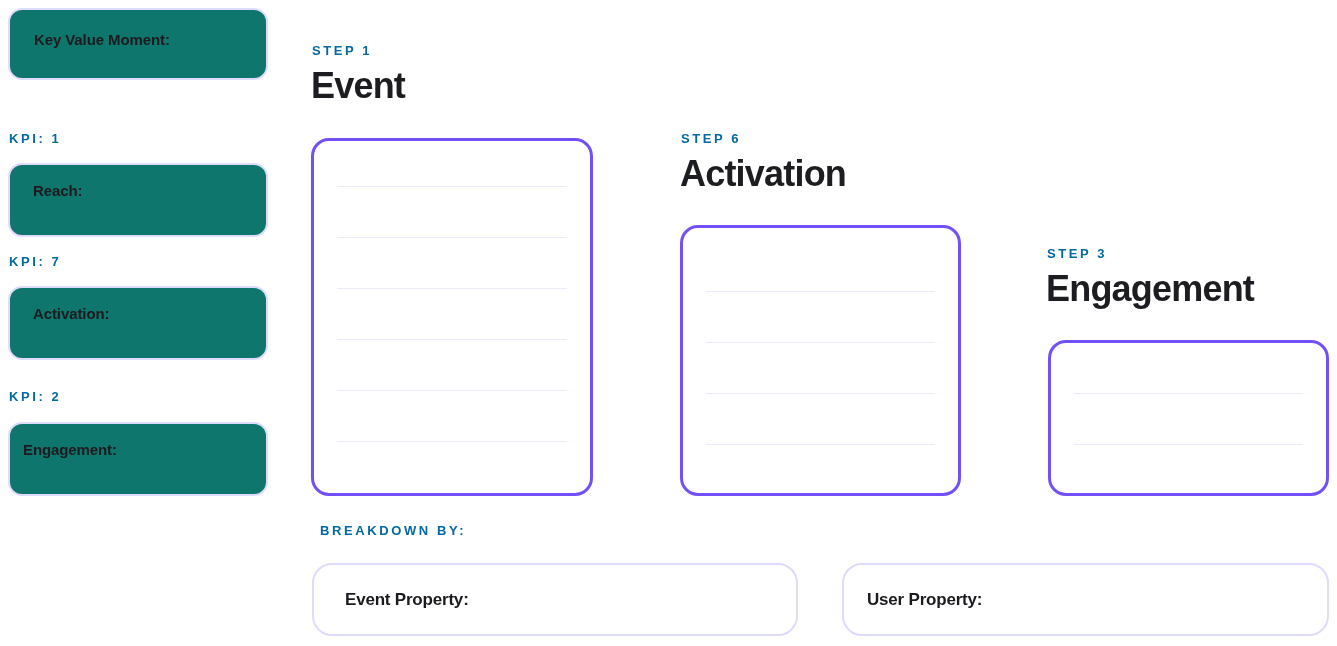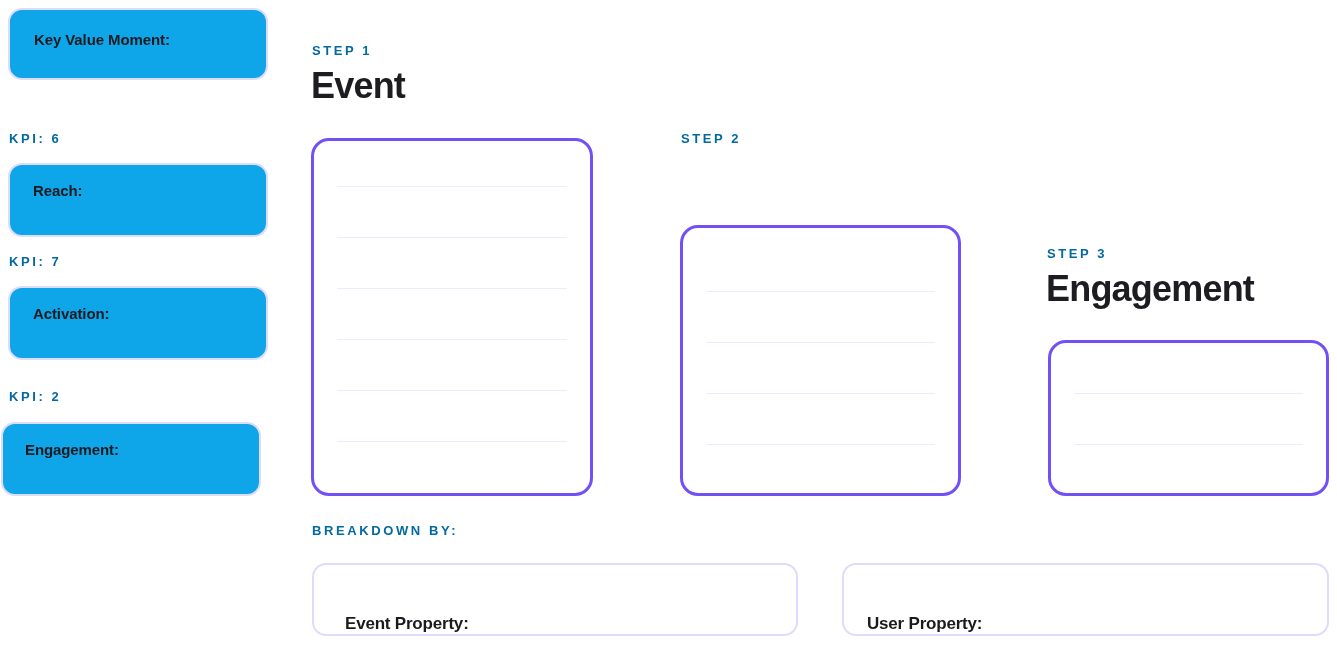--- a/index.html
+++ b/index.html
@@ -19,21 +19,21 @@
   .canvas {
     position: absolute;
     inset: 0;
   }
 
   
   .node { position: absolute; box-sizing: border-box; }
 
   
   .light-box {
-    background: #0ea5e9;
+    background: #0f766e;
     border: 2px solid #dedcfb;
     border-radius: 14px;
     display: flex;
     align-items: flex-start;
     box-sizing: border-box;
   }
   .light-box .box-label {
     font-size: 15px;
     font-weight: bold;
     color: #1b1b1f;
@@ -74,93 +74,94 @@
   .rule {
     position: absolute;
     height: 1px;
     background: #eceafb;
   }
 
   
   .breakdown-box {
     background: #ffffff;
     border: 2px solid #dedcfb;
-    border-radius: 14px;
+    border-radius: 20px;
     display: flex;
-    align-items: flex-end;
+    align-items: center;
     box-sizing: border-box;
   }
   .breakdown-box .box-label {
     font-size: 17px;
     font-weight: bold;
     color: #1b1b1f;
     letter-spacing: -0.2px;
     white-space: nowrap;
   }
 </style>
 </head>
 <body>
 
 <div class="canvas">
 
   <div class="node light-box" style="left:8px; top:8px; width:260px; height:72px; padding:22px 0 0 24px;">
     <span class="box-label">Key Value Moment:</span>
   </div>
 
-  <div class="node eyebrow" style="left:9px; top:132px;">KPI: 6</div>
+  <div class="node eyebrow" style="left:9px; top:132px;">KPI: 1</div>
 
   <div class="node light-box" style="left:8px; top:163px; width:260px; height:74px; padding:18px 0 0 23px;text-align:right;">
     <span class="box-label">Reach:</span>
   </div>
 
   <div class="node eyebrow" style="left:9px; top:255px;">KPI: 7</div>
 
   <div class="node light-box" style="left:8px; top:286px; width:260px; height:74px; padding:18px 0 12px 23px;">
     <span class="box-label">Activation:</span>
   </div>
 
   <div class="node eyebrow" style="left:9px; top:390px;">KPI: 2</div>
 
-  <div class="node light-box" style="left:1px; top:422px; width:260px; height:74px; padding:18px 0 0 22px;">
+  <div class="node light-box" style="left:8px; top:422px; width:260px; height:74px; padding:18px 0 0 13px;">
     <span class="box-label">Engagement:</span>
   </div>
 
   <div class="node eyebrow" style="left:312px; top:44px;">STEP 1</div>
 
   <div class="node step-title" style="left:311px; top:68px;">Event</div>
 
   <div class="node note-card" style="left:311px; top:138px; width:282px; height:358px;">
     <div class="rule" style="left:23px; right:23px; top:45px;"></div>
     <div class="rule" style="left:23px; right:23px; top:96px;"></div>
     <div class="rule" style="left:23px; right:23px; top:147px;"></div>
     <div class="rule" style="left:23px; right:23px; top:198px;"></div>
     <div class="rule" style="left:23px; right:23px; top:249px;"></div>
     <div class="rule" style="left:23px; right:23px; top:300px;"></div>
   </div>
 
-  <div class="node eyebrow" style="left:681px; top:132px;">STEP 2</div>
+  <div class="node eyebrow" style="left:681px; top:132px;">STEP 6</div>
 
+  <div class="node step-title" style="left:680px; top:156px;">Activation</div>
 
   <div class="node note-card" style="left:680px; top:225px; width:281px; height:271px;">
     <div class="rule" style="left:23px; right:23px; top:63px;"></div>
     <div class="rule" style="left:23px; right:23px; top:114px;"></div>
     <div class="rule" style="left:23px; right:23px; top:165px;"></div>
     <div class="rule" style="left:23px; right:23px; top:216px;"></div>
   </div>
 
   <div class="node eyebrow" style="left:1047px; top:247px;text-align:right;">STEP 3</div>
 
   <div class="node step-title" style="left:1046px; top:271px;text-align:center;">Engagement</div>
 
   <div class="node note-card" style="left:1048px; top:340px; width:281px; height:156px;">
     <div class="rule" style="left:23px; right:23px; top:50px;"></div>
     <div class="rule" style="left:23px; right:23px; top:101px;"></div>
   </div>
 
-  <div class="node eyebrow" style="left:312px; top:524px;">BREAKDOWN BY:</div>
+  <div class="node eyebrow" style="left:320px; top:524px;">BREAKDOWN BY:</div>
 
   <div class="node breakdown-box" style="left:312px; top:563px; width:486px; height:73px; padding-left:31px;">
     <span class="box-label">Event Property:</span>
   </div>
 
   <div class="node breakdown-box" style="left:842px; top:563px; width:487px; height:73px; padding-left:23px;">
     <span class="box-label">User Property:</span>
   </div>
 
 </div>

